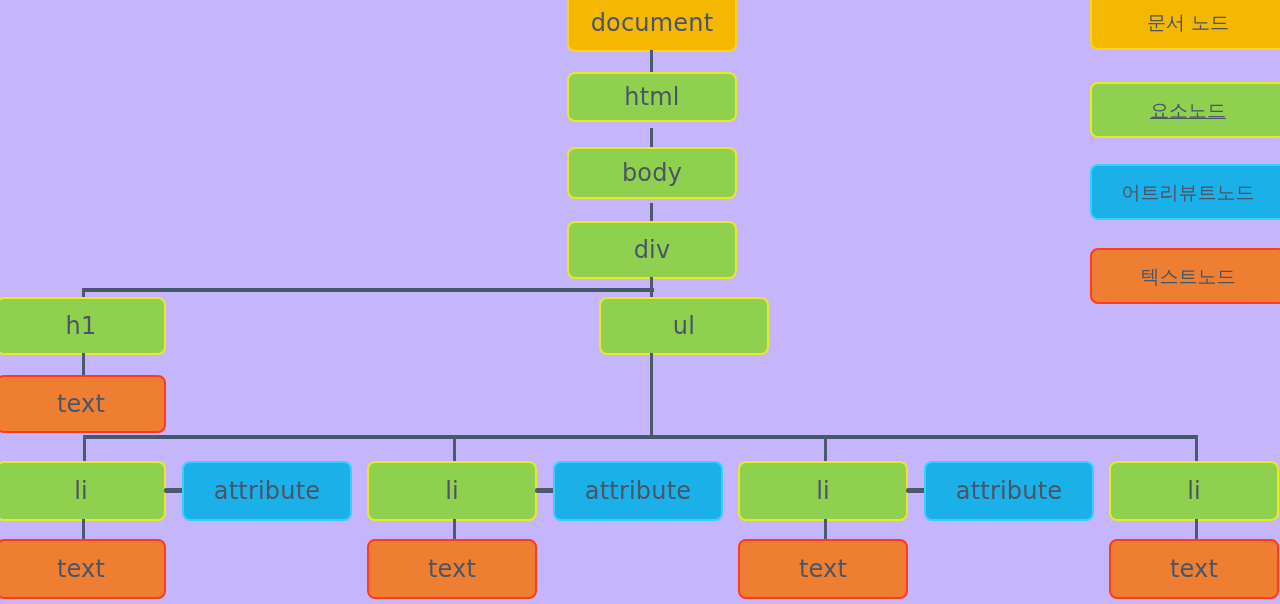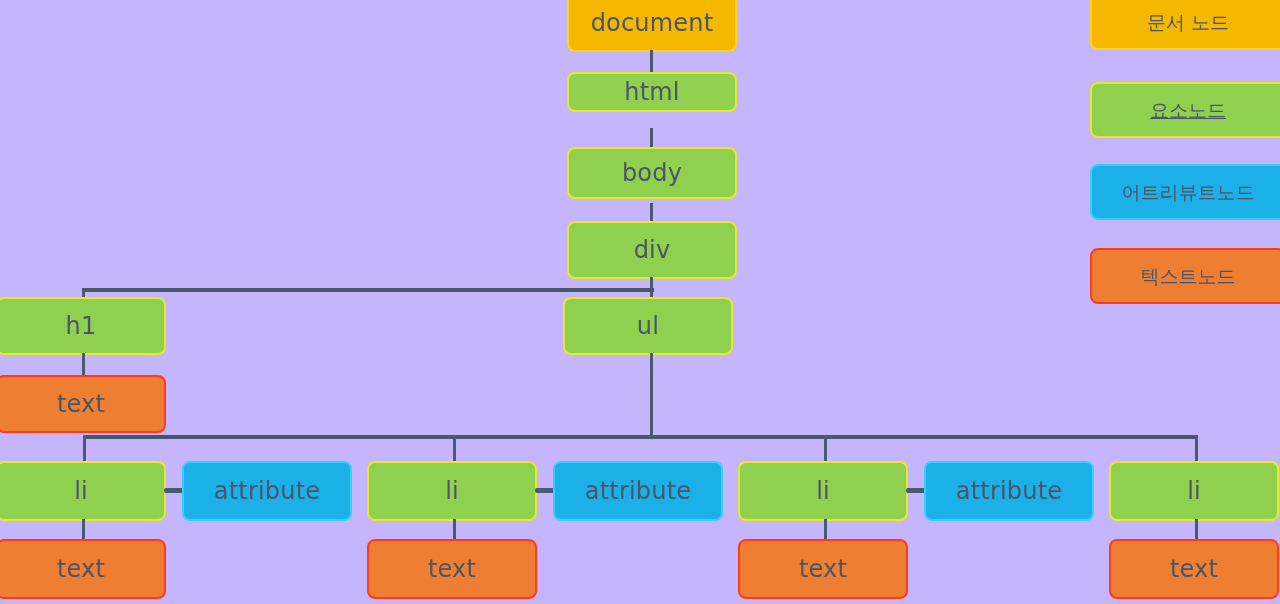--- a/index.html
+++ b/index.html
@@ -34,42 +34,42 @@
 </style>
 </head>
 <body>
 
 <div id="canvas">
 
   <div class="node doc" style="left:567px;top:-6px;width:170px;height:58px;">document</div>
 
   <div class="edge v" style="left:650px;top:50px;height:22px;"></div>
 
-  <div class="node element" style="left:567px;top:72px;width:170px;height:40px;">html</div>
+  <div class="node element" style="left:567px;top:72px;width:170px;height:50px;">html</div>
 
   <div class="edge v" style="left:650px;top:128px;height:20px;"></div>
 
   <div class="node element" style="left:567px;top:147px;width:170px;height:52px;">body</div>
 
   <div class="edge v" style="left:650px;top:203px;height:19px;"></div>
 
   <div class="node element" style="left:567px;top:221px;width:170px;height:58px;">div</div>
 
   <div class="edge v" style="left:650px;top:277px;height:14px;"></div>
   <div class="edge bus" style="left:82px;top:288px;width:572px;"></div>
   <div class="edge v" style="left:82px;top:288px;height:11px;"></div>
   <div class="edge v" style="left:650px;top:288px;height:11px;"></div>
 
   <div class="node element" style="left:-4px;top:297px;width:170px;height:58px;">h1</div>
 
   <div class="edge v" style="left:82px;top:353px;height:22px;"></div>
 
   <div class="node text" style="left:-4px;top:375px;width:170px;height:58px;">text</div>
 
-  <div class="node element" style="left:563px;top:297px;width:170px;height:58px;">ul</div>
+  <div class="node element" style="left:599px;top:297px;width:170px;height:58px;">ul</div>
 
   <div class="edge v" style="left:650px;top:353px;height:84px;"></div>
 
   <div class="edge bus" style="left:84px;top:435px;width:1113px;"></div>
   <div class="edge v" style="left:83px;top:435px;height:27px;"></div>
   <div class="edge v" style="left:453px;top:435px;height:27px;"></div>
   <div class="edge v" style="left:824px;top:435px;height:27px;"></div>
   <div class="edge v" style="left:1195px;top:435px;height:27px;"></div>
 
   <div class="node element" style="left:-4px;top:461px;width:170px;height:60px;">li</div>

